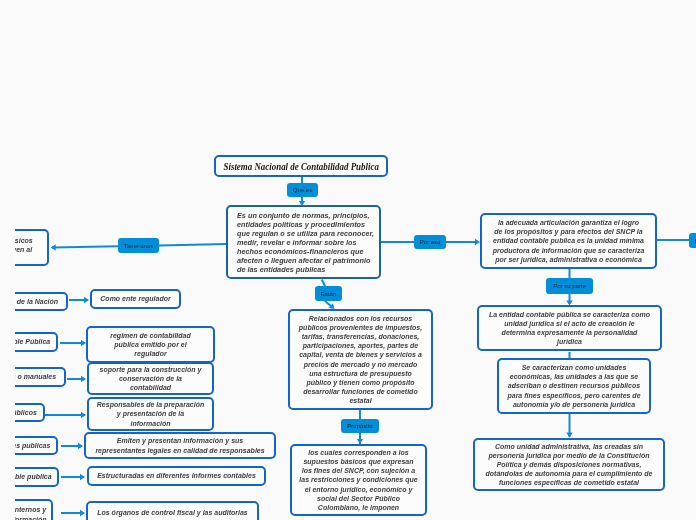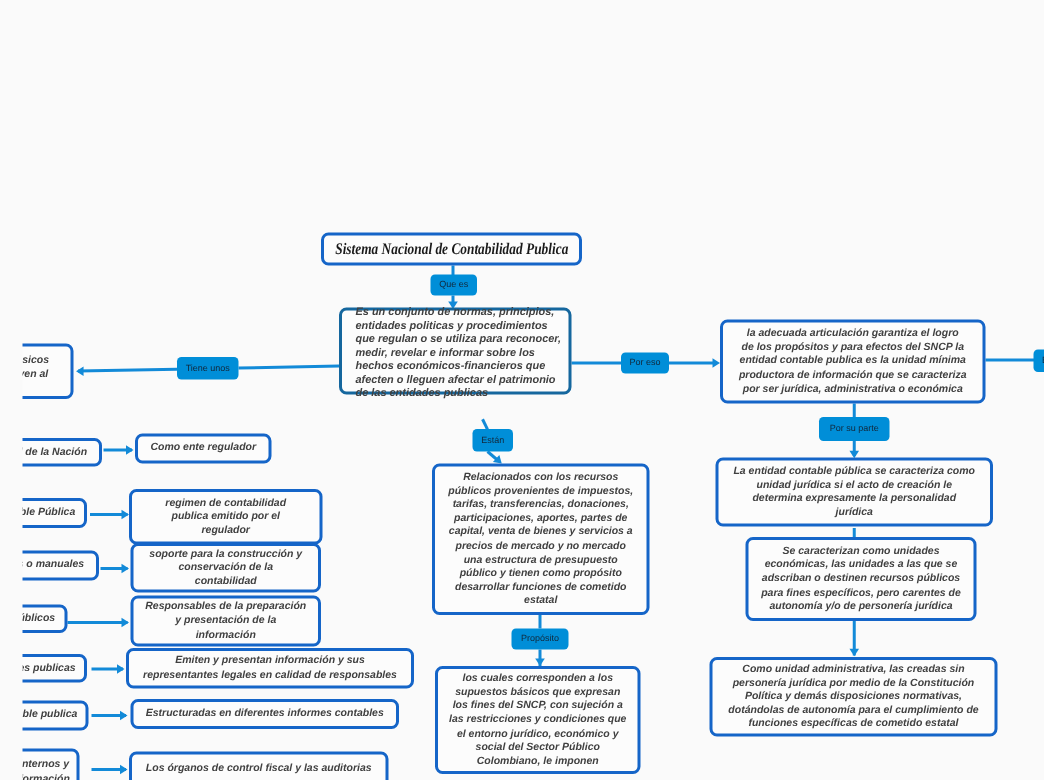--- a/index.html
+++ b/index.html
@@ -68,21 +68,21 @@
     <polygon points="71.0,379.0 66.0,382.2 66.0,375.8"></polygon>
     <polygon points="71.0,415.0 66.0,418.2 66.0,411.8"></polygon>
     <polygon points="68.0,446.0 63.0,449.2 63.0,442.8"></polygon>
     <polygon points="70.0,477.0 65.0,480.2 65.0,473.8"></polygon>
     <polygon points="70.0,513.0 65.0,516.2 65.0,509.8"></polygon>
   </g>
 </svg>
 <div class="node title" style="left:199px;top:155px;width:174px;height:22px;font-size:10.8px;text-align:center;line-height:9.15px;padding-top:2px;">
       <span>Sistema Nacional de Contabilidad Publica</span>
     </div>
-<div class="node teal" style="left:211px;top:205px;width:155px;height:58px;font-size:7.3px;text-align:left;line-height:9.0px;padding-left:7px;"><span>Es un conjunto de normas, principios,
+<div class="node teal" style="left:211px;top:205px;width:155px;height:74px;font-size:7.3px;text-align:left;line-height:9.0px;padding-left:7px;"><span>Es un conjunto de normas, principios,
 entidades politicas y procedimientos
 que regulan o se utiliza para reconocer,
 medir, revelar e informar sobre los
 hechos económicos-financieros que
 afecten o lleguen afectar el patrimonio
 de las entidades publicas</span></div>
 <div class="node bright" style="left:465px;top:213px;width:177px;height:56px;font-size:7.0px;text-align:center;line-height:9.15px;"><span>la adecuada articulación garantiza el logro
 de los propósitos y para efectos del SNCP la
 entidad contable publica es la unidad mínima
 productora de información que se caracteriza

